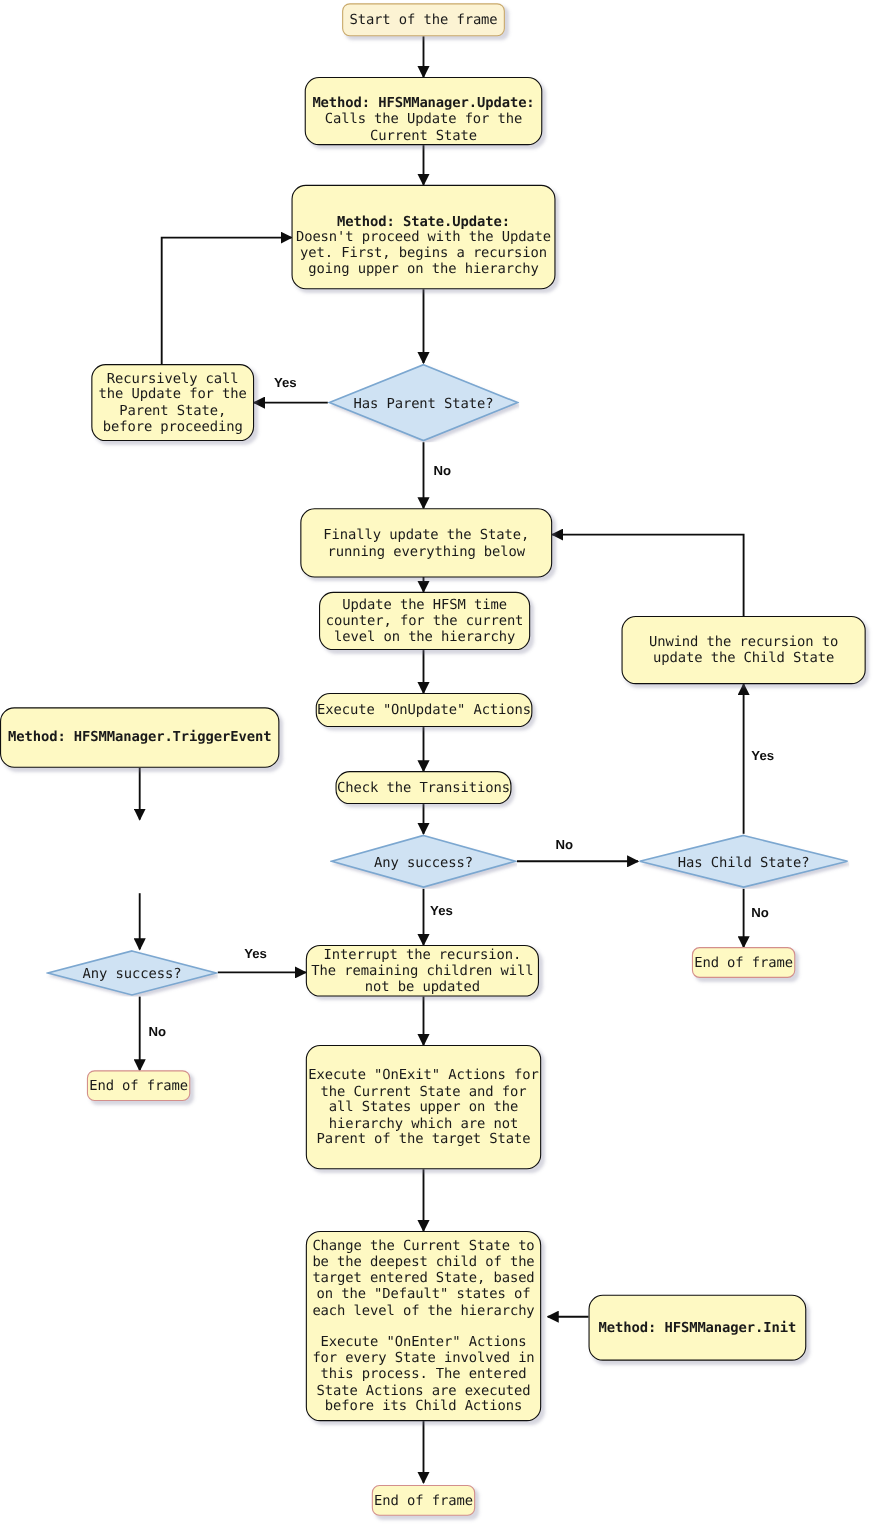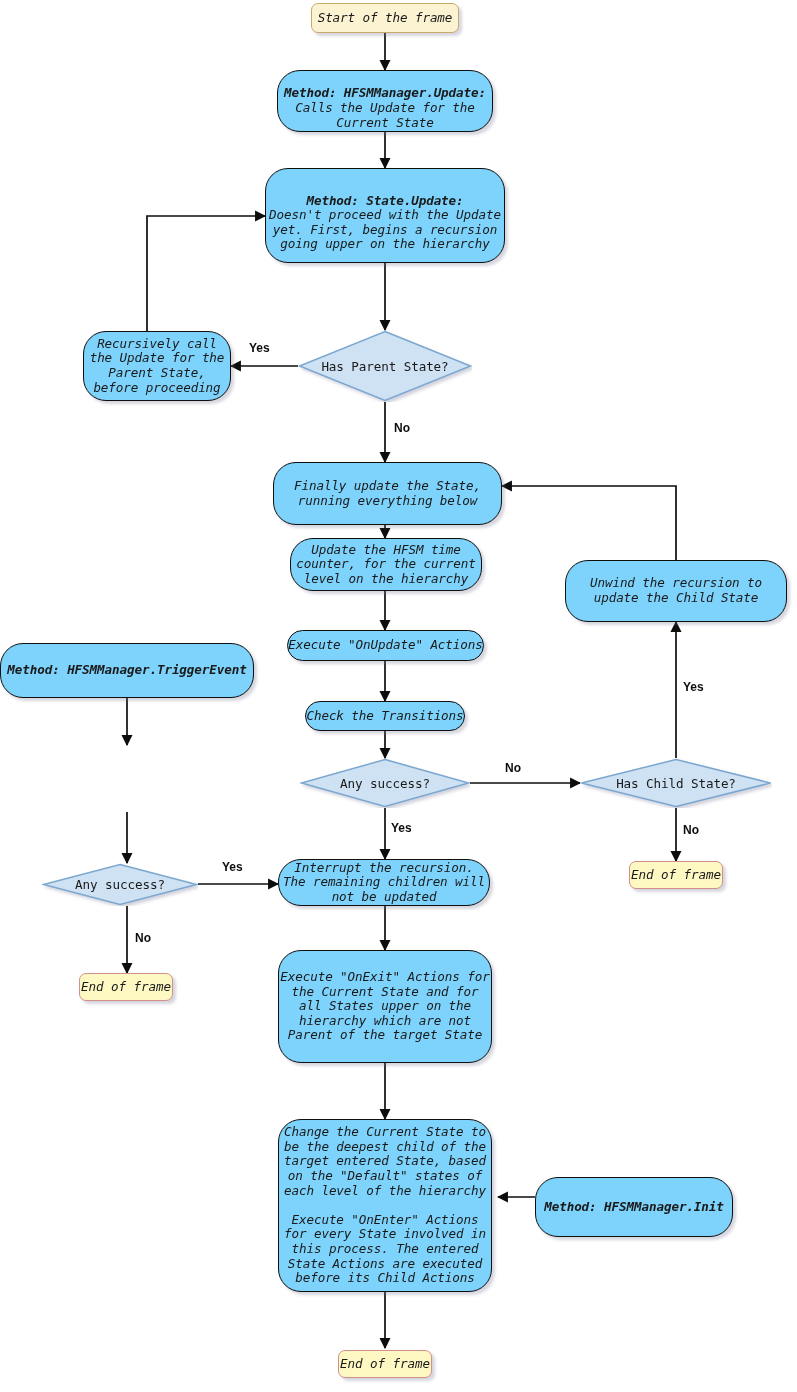--- a/index.html
+++ b/index.html
@@ -34,23 +34,23 @@
     justify-content: center;
     text-align: center;
     font-family: "DejaVu Sans Mono", monospace;
     font-size: 12.6px;
     line-height: 14.6px;
     color: #1a1a1a;
     white-space: pre-line;
     letter-spacing: -0.1px;
   }
   .node.proc {
-    background: #7dd3fc;
+    background: #fef9c3;
     border: 1.6px solid #0f0f0f;
-    border-radius: 23px;
+    border-radius: 13px;
     box-shadow: 3px 3px 3px rgba(120,120,150,0.30);
   }
   .node.start {
     background: #fcf3d3;
     border: 1.4px solid #c9a96b;
     border-radius: 7px;
     box-shadow: 3px 3px 3px rgba(120,120,150,0.30);
   }
   .node.terminal {
     background: #fef9c3;
@@ -88,21 +88,21 @@
     white-space: nowrap;
   }
   .edge-label {
     position: absolute;
     font-family: "Liberation Sans", sans-serif;
     font-weight: bold;
     font-size: 12px;
     color: #0d0d0d;
     white-space: nowrap;
   }
-  .node-inner { display: block; width: 100%; font-style: italic; }
+  .node-inner { display: block; width: 100%; }
 </style>
 </head>
 <body>
 
 <div id="canvas">
 
   <svg id="edges" viewBox="0 0 797 1392" width="797" height="1392">
     <defs>
       <marker id="arrow" viewBox="0 0 10 10" refX="9" refY="5" markerWidth="6.5" markerHeight="6.5" orient="auto-start-reverse">
         <path d="M 0 0 L 10 5 L 0 10 z" fill="#0d0d0d"></path>

